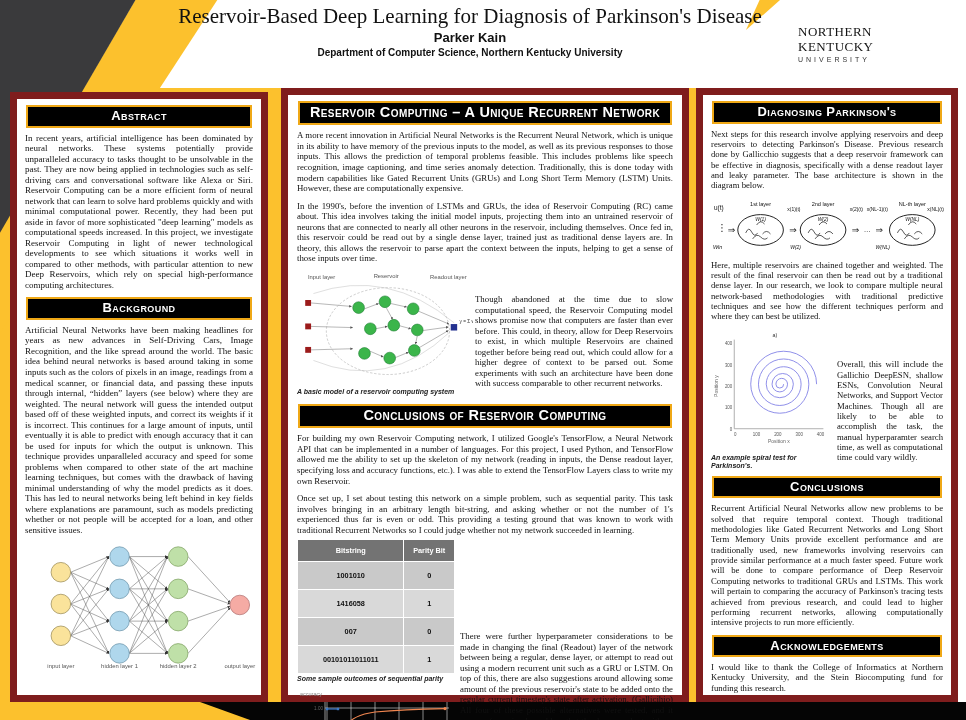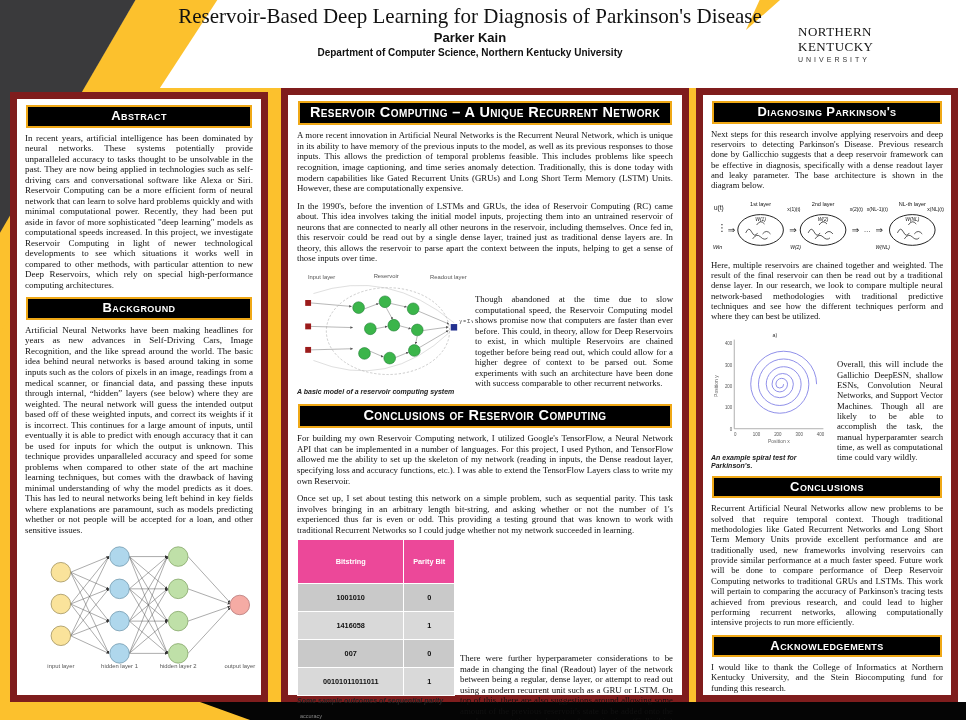--- a/index.html
+++ b/index.html
@@ -47,21 +47,21 @@
   .t-mid{font-size:8.8px;line-height:1.2;}
   .t-right{font-size:8.7px;line-height:1.19;}
   .cap{font-size:7px;font-style:italic;font-weight:bold;color:#222;line-height:1.15;margin-top:1px;}
   .figrow{display:flex;margin:2px 0 8px;align-items:flex-end;}
   .figcol{flex:0 0 auto;}
   .grow{flex:1 1 auto;}
 
   
   table.parity{border-collapse:separate;border-spacing:1px;background:#fff;width:158px;
          font-size:7.3px;font-weight:bold;text-align:center;}
-  table.parity th{background:#ec4899;color:#fff;padding:17px 2px;}
+  table.parity th{background:#737373;color:#fff;padding:6px 2px;}
   table.parity td{background:#d9d9d9;color:#111;padding:9px 2px;}
   table.parity tr:nth-child(even) td{background:#c9c9c9;}
 
   svg text{font-family:"Liberation Sans",sans-serif;}
 </style>
 </head>
 <body>
 
 <div class="poster">
   <div class="white-band"></div>

